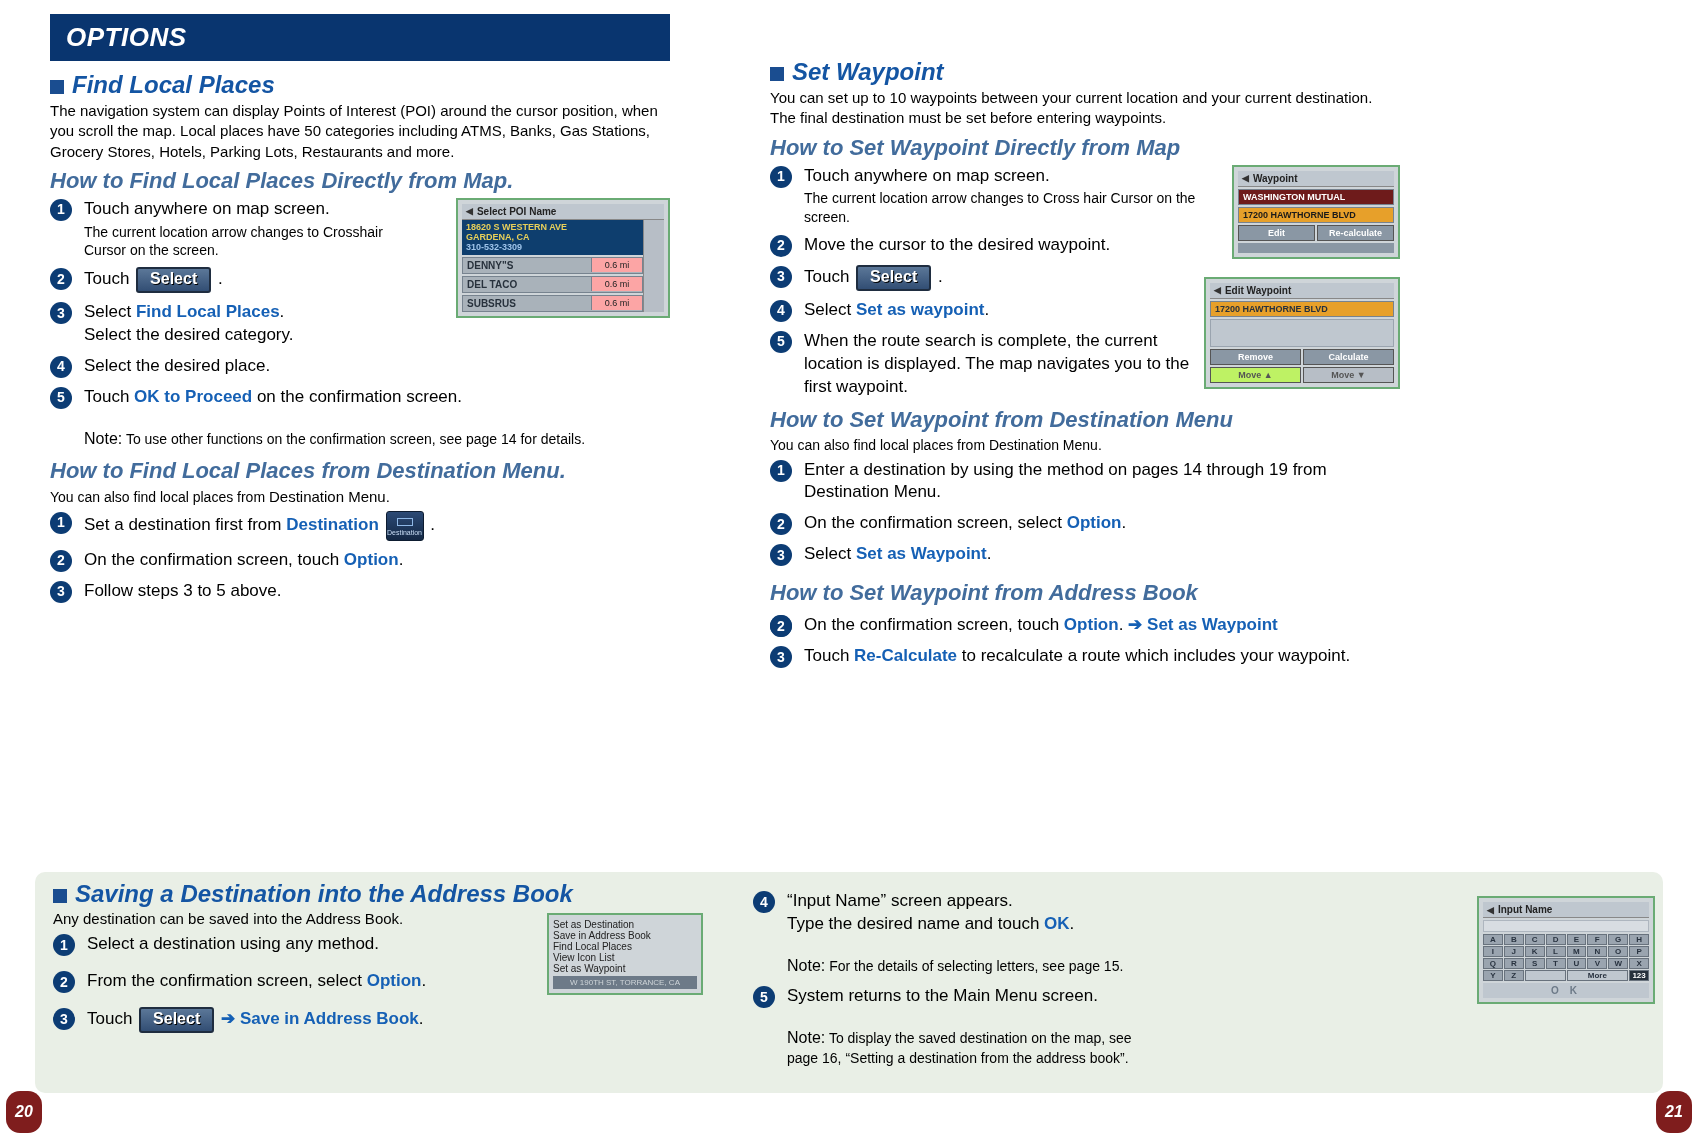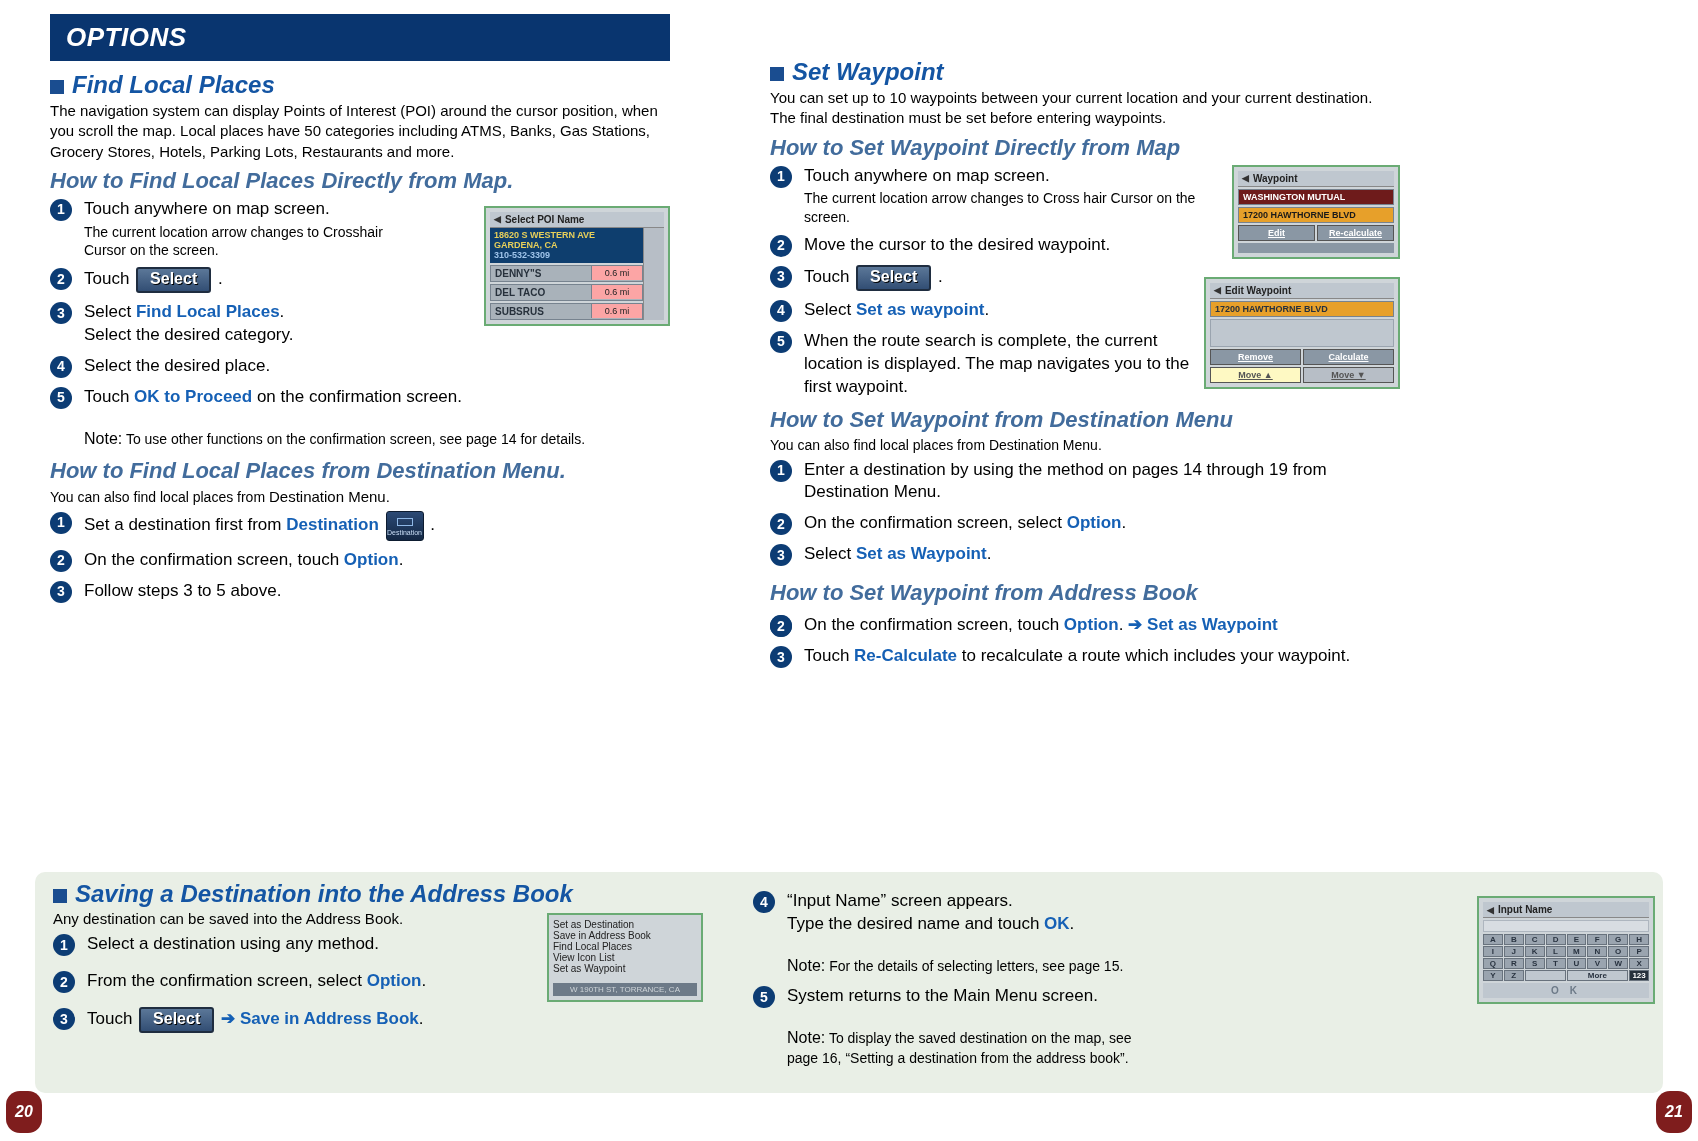--- a/index.html
+++ b/index.html
@@ -30,21 +30,21 @@
   .shot .hdr{background:#bfc7cf;font-weight:700;font-size:10px;padding:2px 4px;border-bottom:1px solid #888;display:flex;align-items:center;gap:4px;}
   .shot .hdr:before{content:"◀";color:#333;font-size:9px;}
   .shot .addr{background:#0e3e6e;color:#e7cf5a;font-weight:700;padding:2px 4px;font-size:9px;line-height:1.15;}
   .shot .row{display:flex;align-items:center;background:#a9b2ba;border:1px solid #77838f;margin-top:2px;}
   .shot .row .nm{flex:1;padding:2px 4px;font-size:10px;font-weight:700;color:#27313c;}
   .shot .row .d{width:42px;text-align:center;padding:2px 4px;font-size:9px;background:#fca5a5;border-left:1px solid #77838f;}
   .shot .scroll{width:20px;background:#b7bec6;border-left:1px solid #888;}
   .shot .body{display:flex;}
   .shot .col1{flex:1;}
   .shot .ctrl{display:flex;gap:2px;margin-top:2px;}
-  .shot .ctrl .b{flex:1;background:#8a97a4;border:1px solid #555;text-align:center;font-size:9px;font-weight:700;color:#fff;padding:2px 0;text-decoration:underline;}
+  .shot .ctrl .b{flex:1;background:#8a97a4;border:1px solid #555;text-align:center;font-size:9px;font-weight:700;color:#fff;padding:2px 0;}
   .shot .kbd{display:grid;grid-template-columns:repeat(8,1fr);gap:1px;margin-top:2px;}
   .shot .kbd .k{background:#9aa4af;border:1px solid #68727d;font-size:8px;text-align:center;font-weight:700;color:#293340;}
   .shot .kbd .k.w{grid-column:span 3;background:#bfc7cf;}
   .shot .kbd .k.num{background:#27313c;color:#fff;}
   .shot .smbar{background:#8a97a4;height:10px;margin-top:2px;}
   
   .greenbox{position:absolute;left:35px;right:35px;bottom:48px;background:#e9efe6;border-radius:10px;padding:14px 18px 18px 18px;box-sizing:border-box;display:flex;gap:60px;}
   .greenbox .gleft{width:640px;}
   .greenbox .gright{flex:1;}
   
@@ -81,21 +81,21 @@
         </li>
         <li><span class="n">3</span>
           <span>Select </span><span class="hl">Find Local Places</span><span>.</span><br>
           <span>Select the desired category.</span>
         </li>
         <li><span class="n">4</span>
           <span>Select the desired place.</span>
         </li>
       </ol>
 
-      <div class="shot float" style="right:0;top:0;width:186px;margin-top:8px;">
+      <div class="shot float" style="right:0;top:0;width:214px;">
         <div class="hdr">
               <span>Select POI Name</span>
             </div>
         <div class="body">
           <div class="col1">
             <div class="addr"><span>18620 S WESTERN AVE</span><br><span>GARDENA, CA</span><br><span style="color:#9fc4ea">310-532-3309</span></div>
             <div class="row">
                   <div class="nm">DENNY"S</div>
                   <div class="d">0.6 mi</div>
                 </div>
@@ -183,21 +183,21 @@
             </div>
         <div class="row" style="background:#e7a02a;">
               <div class="nm" style="font-size:9px">17200 HAWTHORNE BLVD</div>
             </div>
         <div style="height:26px;background:#bfc7cf;margin-top:2px;border:1px solid #9aa4af"></div>
         <div class="ctrl">
               <div class="b">Remove</div>
               <div class="b">Calculate</div>
             </div>
         <div class="ctrl">
-              <div class="b" style="background:#fef9c3;color:#555">Move ▲</div>
+              <div class="b" style="background:#bef264;color:#555">Move ▲</div>
               <div class="b" style="background:#b7bec6;color:#555">Move ▼</div>
             </div>
       </div>
     </div>
 
     <div class="h2">How to Set Waypoint from Destination Menu</div>
     <div class="sub" style="font-size:14px">You can also find local places from Destination Menu.</div>
     <ol class="steps">
       <li><span class="n">1</span><span>Enter a destination by using the method on pages 14 through 19 from Destination Menu.</span></li>
       <li><span class="n">2</span>
@@ -239,21 +239,21 @@
           <span class="arrow">➔</span><span class="hl"> Save in Address Book</span><span>.</span>
         </li>
       </ol>
 
       <div class="shot float opts" style="right:-10px;top:-20px;width:156px;">
         <div class="o">Set as Destination</div>
         <div class="o">Save in Address Book</div>
         <div class="o">Find Local Places</div>
         <div class="o">View Icon List</div>
         <div class="o">Set as Waypoint</div>
-        <div style="background:#6d7a88;color:#cfd5d9;font-size:8px;text-align:center;margin-top:9px;padding:2px 13px">W 190TH ST, TORRANCE, CA</div>
+        <div style="background:#6d7a88;color:#cfd5d9;font-size:8px;text-align:center;margin-top:2px;padding:2px 13px">W 190TH ST, TORRANCE, CA</div>
       </div>
     </div>
   </div>
 
   <div class="gright" style="position:relative;">
     <ol class="steps" style="width:400px;">
       <li><span class="n">4</span>
         <span>“Input Name” screen appears.</span><br>
         <span> Type the desired name and touch </span><span class="hl">OK</span><span>.</span>
         <span class="note"><b>Note:</b><span> For the details of selecting letters, see page 15.</span></span>

